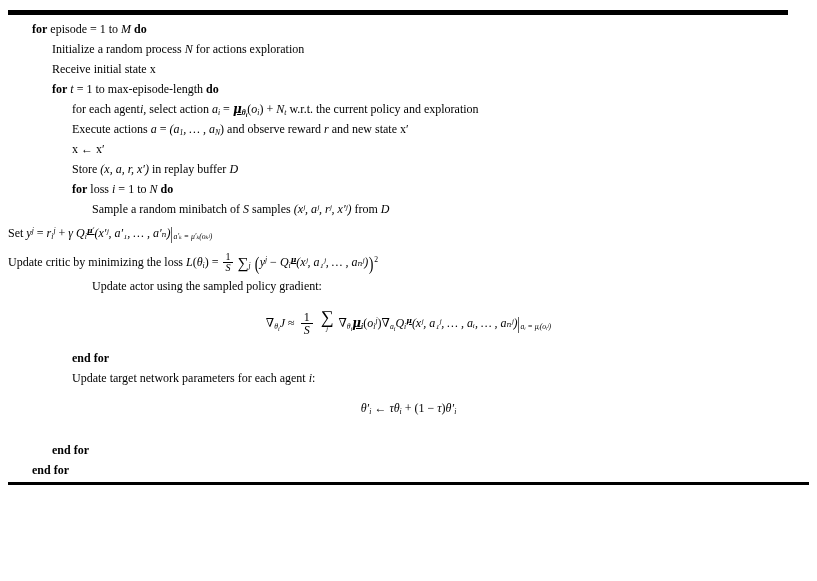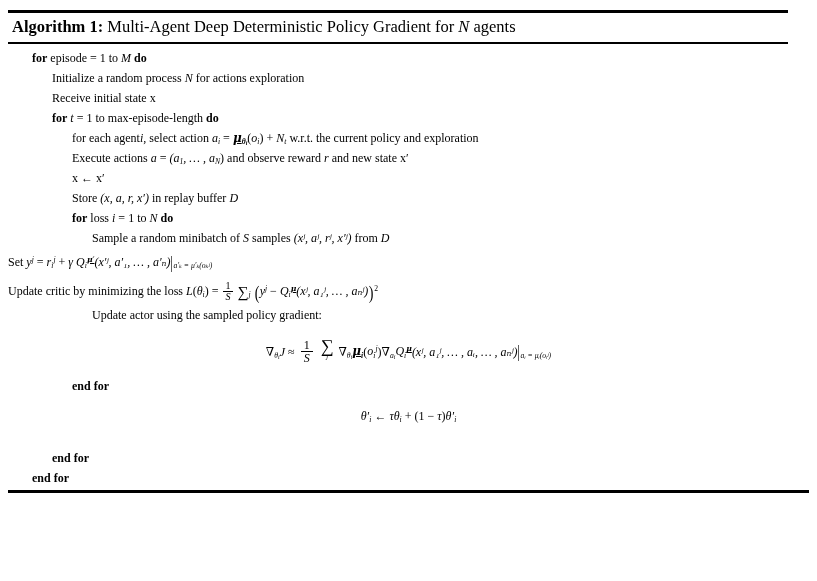--- a/index.html
+++ b/index.html
@@ -163,26 +163,20 @@
     transform: scaleX(0.8);
   }
 </style>
 </head>
 <body>
 
 <div class="algorithm-box">
 
   <div class="rule-top"></div>
 
-  <div class="algo-title">
-    <span class="kw">Algorithm 1:</span>
-    <span>Multi-Agent Deep Deterministic Policy Gradient for</span>
-    <span class="mi">N</span>
-    <span>agents</span>
-  </div>
 
   <div class="rule-title"></div>
 
   <div class="algo-body">
 
     <div class="line ind0">
       <span class="kw">for</span>
       <span>episode</span>
       <span class="op">=</span>
       <span class="mroman">1</span>
@@ -296,20 +290,24 @@
       <span class="op">≈</span>
       <span class="frac-big"><span class="num mroman">1</span><span class="den mi">S</span></span>
       <span class="sum"><span class="sym">∑</span><span class="lim">j</span></span>
       <span class="op">∇</span><sub class="mi"><span>θ</span><sub>i</sub></sub><span class="mbf"><span>μ</span><sub class="mi">i</sub></span><span class="op">(</span><span class="mi"><span>o</span><sub>i</sub><sup>j</sup></span><span class="op">)</span><span class="op">∇</span><sub class="mi"><span>a</span><sub>i</sub></sub><span class="mi"><span>Q</span><sub>i</sub><sup class="mbf">μ</sup></span><span class="mi">(xʲ, a₁ʲ, … , aᵢ, … , aₙʲ)</span><span class="evalbar">|</span><sub class="mi">aᵢ = μᵢ(oᵢʲ)</sub>
     </div>
 
     <div class="line ind2">
       <span class="kw">end for</span>
     </div>
 
+    <div class="line ind2">
+      <span>Update target network parameters for each agent</span>
+      <span class="mi"><span>i</span><span class="op">:</span></span>
+    </div>
 
     <div class="line display">
       <span class="mi"><span>θ′</span><sub>i</sub></span>
       <span class="op">←</span>
       <span class="mi">τ</span><span class="mi"><span>θ</span><sub>i</sub></span>
       <span class="op">+</span>
       <span class="mroman">(1</span>
       <span class="op">−</span>
       <span class="mi">τ</span><span class="op">)</span><span class="mi"><span>θ′</span><sub>i</sub></span>
     </div>

